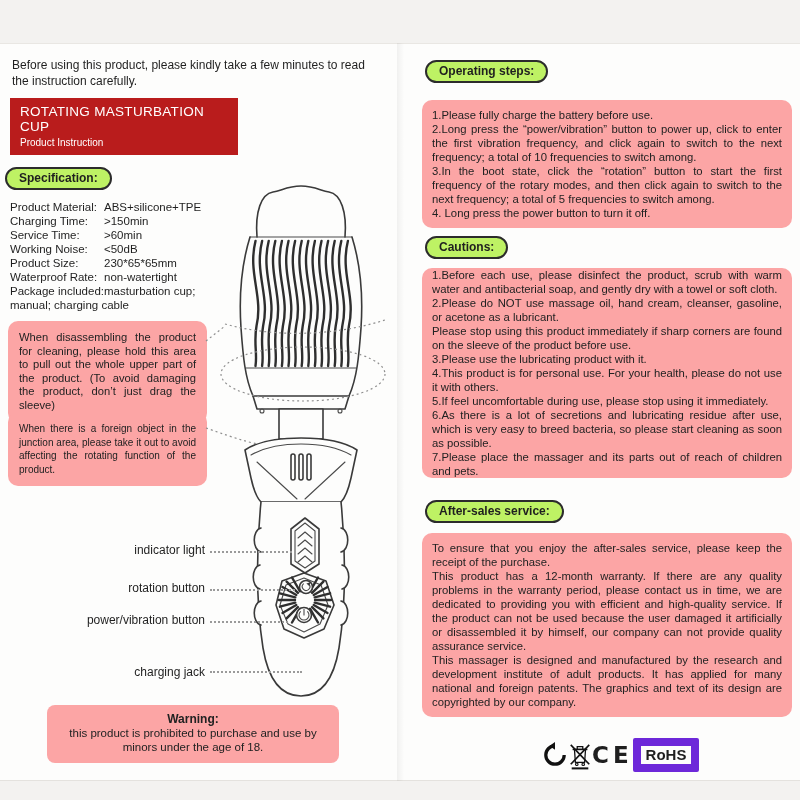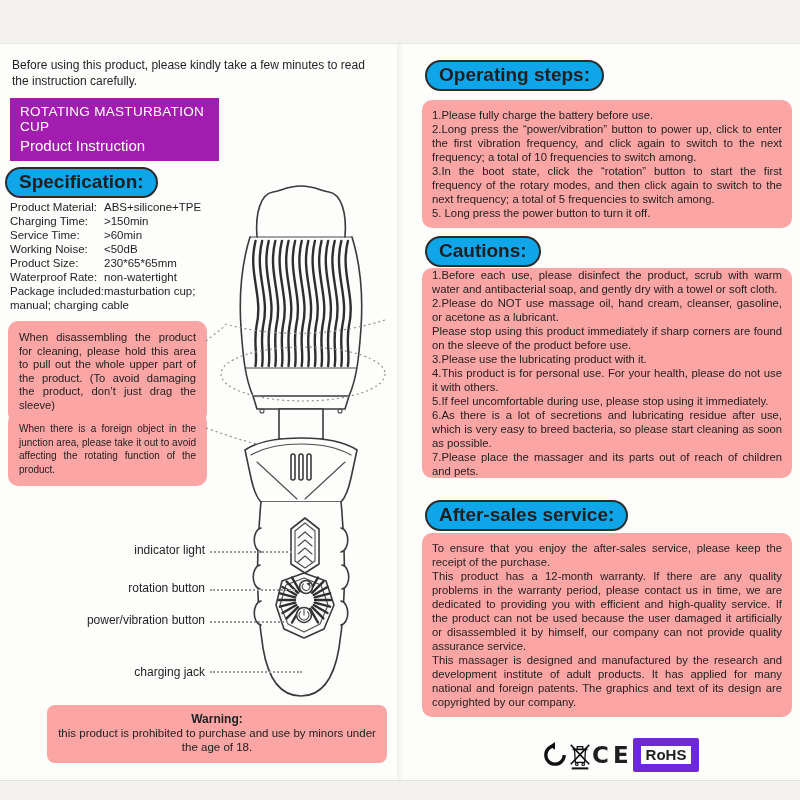--- a/index.html
+++ b/index.html
@@ -12,43 +12,43 @@
     position:absolute; left:0; top:43px; width:800px; height:738px;
     background:#fdfdfc; border-top:1px solid #e9e7e3; border-bottom:1px solid #e4e2de;
   }
   .fold { position:absolute; left:397px; top:43px; width:7px; height:738px;
     background:linear-gradient(to right, rgba(0,0,0,0.05), rgba(0,0,0,0)); }
 
   .abs { position:absolute; }
 
   
   .intro { left:12px; top:57px; width:362px; font-size:12px; line-height:16px; }
-  .banner { left:10px; top:98px; width:209px; background:#a21caf; color:#fff; padding:6px 10px 7px; }
+  .banner { left:10px; top:98px; width:228px; background:#b91c1c; color:#fff; padding:6px 10px 7px; }
   .banner-title { font-size:13.5px; letter-spacing:.3px; }
-  .banner-sub { font-size:15px; margin-top:3px; }
+  .banner-sub { font-size:10px; margin-top:3px; }
 
   .stadium {
     display:inline-block; border:2px solid #2c2c2c; border-radius:16px;
-    padding:2px 12px 3px; font-weight:bold; font-size:19px; background:#0ea5e9;
+    padding:2px 12px 3px; font-weight:bold; font-size:12px; background:#bef264;
   }
   .spec-head { left:5px; top:167px; }
 
   .spec-list { left:10px; top:200px; width:230px; font-size:11.5px; line-height:14px; }
   .spec-row .sl { display:inline-block; min-width:94px; }
 
   .graybox {
     background:#fca5a5; border-radius:10px; color:#222;
     text-align:justify; }
   .note1 { left:8px; top:321px; width:199px; padding:10px 11px; font-size:11.2px; line-height:13.6px; }
   .note2 { left:8px; top:412px; width:199px; padding:10px 11px; font-size:10px; line-height:13.6px; }
 
   .dev-label { left:60px; width:145px; text-align:right; font-size:12px; }
   .leader { border-top:2px dotted #9a9a9a; height:0; }
 
-  .warnbox { left:47px; top:705px; width:340px; padding:7px 10px 9px; text-align:center;
+  .warnbox { left:47px; top:705px; width:292px; padding:7px 10px 9px; text-align:center;
     font-size:11.5px; line-height:14px; border-radius:8px; }
   .warn-title { font-weight:bold; font-size:12px; }
 
   
   .ops-head   { left:425px; top:60px; }
   .ops-box    { left:422px; top:100px; width:370px; padding:8px 10px; font-size:11.3px; line-height:14px; }
   .cau-head   { left:425px; top:236px; }
   .cau-box    { left:422px; top:268px; width:370px; padding:0 10px; font-size:11.3px; line-height:14px; }
   .aft-head   { left:425px; top:500px; }
   .aft-box    { left:422px; top:533px; width:370px; padding:8px 10px; font-size:11.3px; line-height:14px; }
@@ -201,21 +201,21 @@
 <div class="abs graybox warnbox">
   <div class="warn-title">Warning:</div>
   <div>this product is prohibited to purchase and use by minors under the age of 18.</div>
 </div>
 
 <div class="abs stadium ops-head">Operating steps:</div>
 <div class="abs graybox ops-box">
   <div class="jpara">1.Please fully charge the battery before use.</div>
   <div class="jpara">2.Long press the “power/vibration” button to power up, click to enter the first vibration frequency, and click again to switch to the next frequency; a total of 10 frequencies to switch among.</div>
   <div class="jpara">3.In the boot state, click the “rotation” button to start the first frequency of the rotary modes, and then click again to switch to the next frequency; a total of 5 frequencies to switch among.</div>
-  <div class="jpara">5. Long press the power button to turn it off.</div>
+  <div class="jpara">4. Long press the power button to turn it off.</div>
 </div>
 
 <div class="abs stadium cau-head">Cautions:</div>
 <div class="abs graybox cau-box">
   <div class="jpara">1.Before each use, please disinfect the product, scrub with warm water and antibacterial soap, and gently dry with a towel or soft cloth.</div>
   <div class="jpara">2.Please do NOT use massage oil, hand cream, cleanser, gasoline, or acetone as a lubricant.</div>
   <div class="jpara">Please stop using this product immediately if sharp corners are found on the sleeve of the product before use.</div>
   <div class="jpara">3.Please use the lubricating product with it.</div>
   <div class="jpara">4.This product is for personal use. For your health, please do not use it with others.</div>
   <div class="jpara">5.If feel uncomfortable during use, please stop using it immediately.</div>

